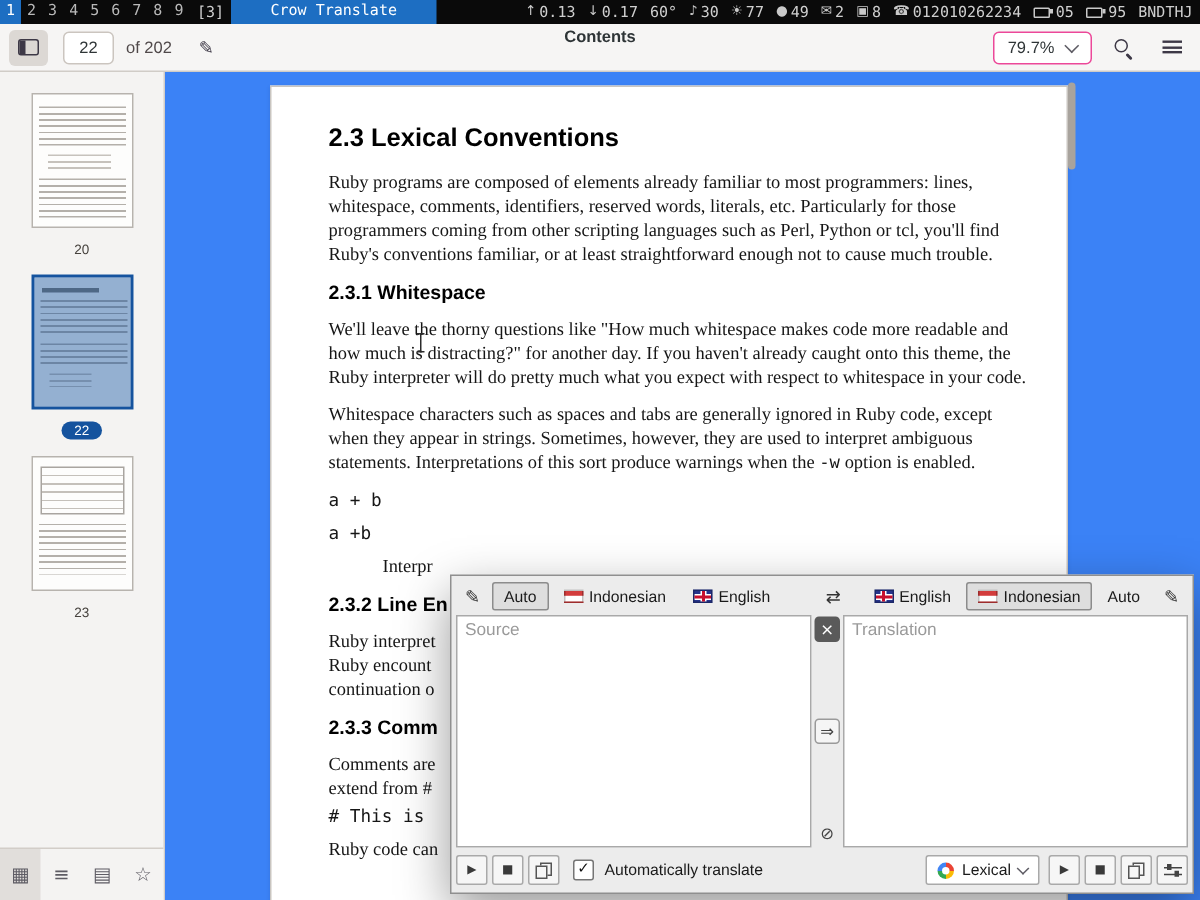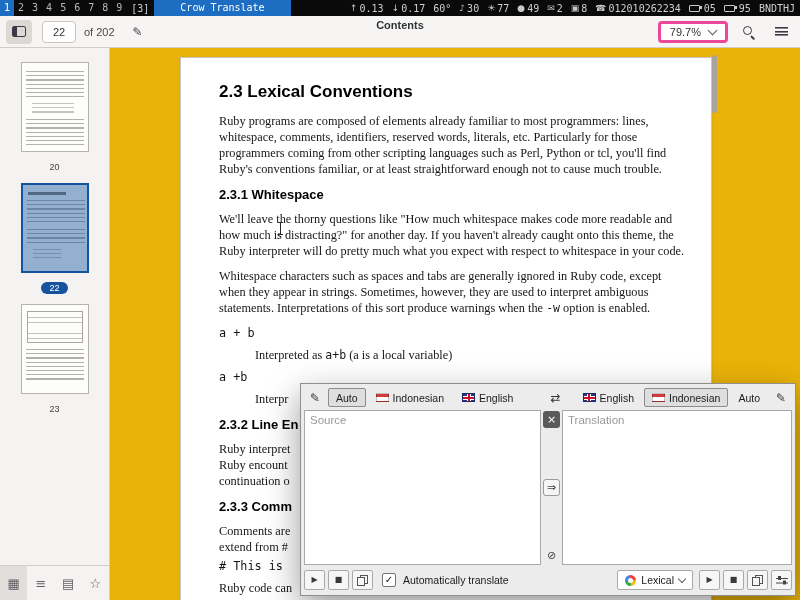--- a/index.html
+++ b/index.html
@@ -29,21 +29,21 @@
   .sbt-icon::before{content:"";position:absolute;left:0;top:0;bottom:0;width:4px;background:#3d3846;}
   .page-input{width:32px;height:20px;background:#fff;border:1px solid #cbc5bf;border-radius:4px;
               text-align:center;font-size:11px;color:#2e3436;margin-left:10px;outline:none;padding:0;}
   .of-label{font-size:11px;color:#50494a;margin:0 10px 0 8px;}
   .u-icon{font-family:"DejaVu Sans",sans-serif;line-height:1;}
   .pencil-glyph{font-size:12px;}
   .header-title{position:absolute;left:50%;transform:translateX(-50%);top:3px;text-align:center;pointer-events:none;}
   .title-main{font-size:11px;font-weight:bold;color:#2e3436;}
   .title-sub{font-size:9px;color:#97918a;margin-top:17px;}
   .header-right{margin-left:auto;display:flex;align-items:center;gap:7px;}
-  .zoom-btn{height:22px;background:#fff;border:3px solid #ec4899;border-radius:4px;font-size:11px;color:#2e3436;
+  .zoom-btn{height:22px;background:#fff;border:1px solid #ec4899;border-radius:4px;font-size:11px;color:#2e3436;
             padding:0 9px;display:flex;align-items:center;gap:8px;}
   .chev{width:6px;height:6px;border-right:1.6px solid #5e5c64;border-bottom:1.6px solid #5e5c64;
         transform:rotate(45deg);margin-top:-3px;}
   .chev.small{width:5px;height:5px;}
   .mag{position:relative;width:15px;height:15px;}
   .mag::before{content:"";position:absolute;left:2px;top:2px;width:7px;height:7px;border:1.6px solid #3d3846;border-radius:50%;}
   .mag::after{content:"";position:absolute;left:10.5px;top:10.5px;width:4.5px;height:1.8px;background:#3d3846;
               transform:rotate(45deg);transform-origin:left center;border-radius:1px;}
   .ham{width:13px;height:9px;background:
        linear-gradient(#3d3846,#3d3846) 0 0/13px 1.6px no-repeat,
@@ -83,21 +83,21 @@
               background:repeating-linear-gradient(to bottom,transparent 0 4.5px,#c4c0ba 4.5px 5.5px);}
   .plabel-row{margin-top:4px;text-align:center;height:13px;}
   .plabel{font-size:9px;color:#46423e;}
   .plabel.sel{background:#15539e;color:#fff;border-radius:7px;padding:1px 8px;}
   .side-toolbar{position:absolute;left:0;right:0;bottom:0;height:34px;border-top:1px solid #d2cdc8;
                 background:#f4f3f2;display:flex;align-items:stretch;}
   .sb-btn{flex:1;display:flex;align-items:center;justify-content:center;font-size:13px;color:#5e5c64;}
   .sb-btn.active{background:#e1dedb;}
 
   
-  .main-view{position:absolute;top:48px;left:110px;right:0;bottom:0;background:#eab308;overflow:hidden;}
+  .main-view{position:absolute;top:48px;left:110px;right:0;bottom:0;background:#3b82f6;overflow:hidden;}
   .pdf-page{position:absolute;left:70px;top:9px;width:532px;height:560px;background:#fff;
             border:1px solid #c9c5c0;box-shadow:0 1px 3px rgba(0,0,0,0.10);box-sizing:border-box;}
   .page-content{position:absolute;left:38px;right:22px;top:24px;color:#161616;
                 font-family:"Liberation Serif",serif;font-size:12.3px;line-height:16px;}
   .page-content h1{font:bold 17px/20px "Liberation Sans",sans-serif;color:#000;margin:0 0 11px;}
   .page-content h2{font:bold 13px/16px "Liberation Sans",sans-serif;color:#000;margin:10px 0 8px;}
   .page-content p{margin:0 0 9px;}
   .mono{font-family:"DejaVu Sans Mono",monospace;font-size:11.5px;}
   .code{font-family:"DejaVu Sans Mono",monospace;font-size:11.8px;margin:3px 0 6px;}
   .indent{margin:0 0 6px 36px;}
@@ -294,21 +294,20 @@
 
   <div class="main-view">
     <div class="pdf-page">
       <div class="page-content">
         <h1>2.3 Lexical Conventions</h1>
         <p>Ruby programs are composed of elements already familiar to most programmers: lines, whitespace, comments, identifiers, reserved words, literals, etc. Particularly for those programmers coming from other scripting languages such as Perl, Python or tcl, you'll find Ruby's conventions familiar, or at least straightforward enough not to cause much trouble.</p>
         <h2>2.3.1 Whitespace</h2>
         <p>We'll leave the thorny questions like "How much whitespace makes code more readable and how much is distracting?" for another day. If you haven't already caught onto this theme, the Ruby interpreter will do pretty much what you expect with respect to whitespace in your code.</p>
         <p><span>Whitespace characters such as spaces and tabs are generally ignored in Ruby code, except when they appear in strings. Sometimes, however, they are used to interpret ambiguous statements. Interpretations of this sort produce warnings when the </span><span class="mono">-w</span><span> option is enabled.</span></p>
         <div class="code">a + b</div>
-        <div class="indent"><span>Interpreted as </span><span class="mono">a+b</span><span> (a is a local variable)</span></div>
         <div class="code">a +b</div>
         <div class="indent">Interpr</div>
         <h2>2.3.2 Line En</h2>
         <div class="pline">Ruby interpret</div>
         <div class="pline">Ruby encount</div>
         <div class="pline">continuation o</div>
         <h2>2.3.3 Comm</h2>
         <div class="pline">Comments are</div>
         <div class="pline">extend from #</div>
         <div class="code"># This is</div>

